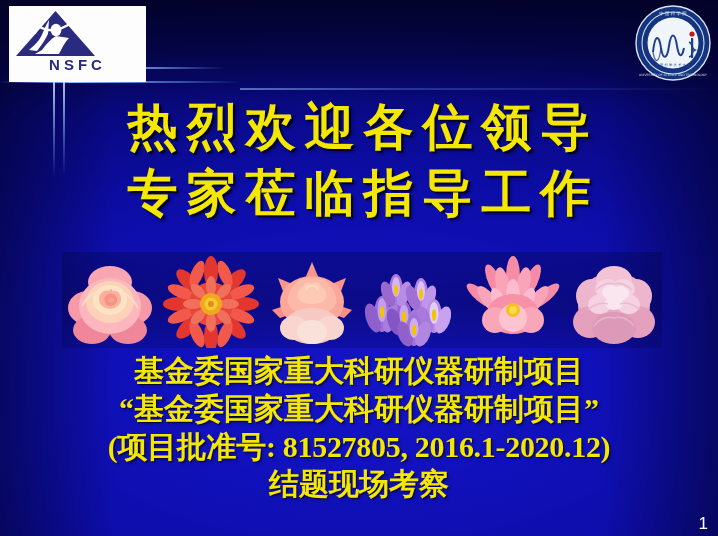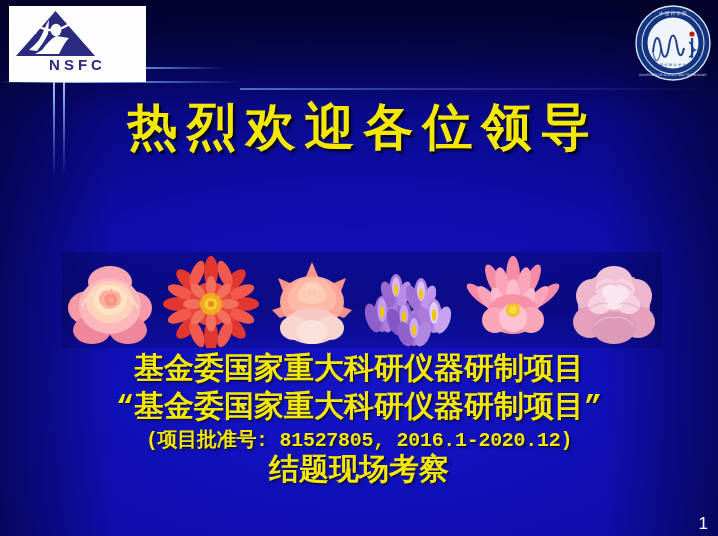--- a/index.html
+++ b/index.html
@@ -131,28 +131,28 @@
   .flower svg { display: block; width: 100%; height: 100%; }
 
   
   .caption {
     position: absolute;
     left: 0; right: 0;
     top: 352px;
     text-align: center;
     color: #f5e800;
     font-weight: bold;
-    font-family: Liberation Mono, monospace;
+    font-family: Liberation Serif, serif;
     text-shadow: 1px 1px 0 rgba(0,0,0,0.55), 2px 2px 3px rgba(0,0,0,0.35);
     line-height: 1.26;
   }
   .cap-line { display: block; white-space: nowrap; }
   .cap-line.c1 { font-size: 30px; }
   .cap-line.c2 { font-size: 30px; }
-  .cap-line.c3 { font-size: 20px; letter-spacing: -0.3px; }
+  .cap-line.c3 { font-size: 30px; letter-spacing: -0.3px; }
   .cap-line.c4 { font-size: 30px; text-align: center; }
 
   
   .page-num {
     position: absolute;
     right: 10px;
     bottom: 2px;
     color: #ffffff;
     font-size: 17px;
     font-family: "Liberation Sans", sans-serif;
@@ -200,20 +200,21 @@
     <path d="M19 48 C21 30 25 30 27 44 C29 56 33 56 35 42 C37 28 41 28 43 42 C45 54 48 54 50 44" fill="none" stroke="#1f3f8c" stroke-width="2"></path>
     <path d="M19 48 C21 60 25 60 27 44" fill="none" stroke="#1f3f8c" stroke-width="1.4" opacity="0.75"></path>
     <rect x="57" y="34" width="2.2" height="20" fill="#1f3f8c"></rect>
     <circle cx="58" cy="30" r="2.6" fill="#c01b1b"></circle>
     <path d="M55 38 C60 40 56 44 61 46 C56 48 60 52 55 53" fill="none" stroke="#1f3f8c" stroke-width="1.6"></path>
     <text x="39" y="62" text-anchor="middle" fill="#1f3f8c" font-family="'DejaVu Sans', sans-serif" font-size="3.4">中 国 科 学 技 术 大 学</text>
   </svg>
 
   <div class="headline">
     <span class="hl-line">热烈欢迎各位领导</span>
+    <span class="hl-line">专家莅临指导工作</span>
   </div>
 
   <div class="flower-strip">
 
     <div class="flower">
       <svg viewBox="0 0 96 92">
         <g>
           <ellipse cx="26" cy="52" rx="20" ry="17" fill="#f79aa8"></ellipse>
           <ellipse cx="70" cy="52" rx="20" ry="17" fill="#f79aa8"></ellipse>
           <ellipse cx="48" cy="26" rx="22" ry="16" fill="#f8a6b2"></ellipse>

